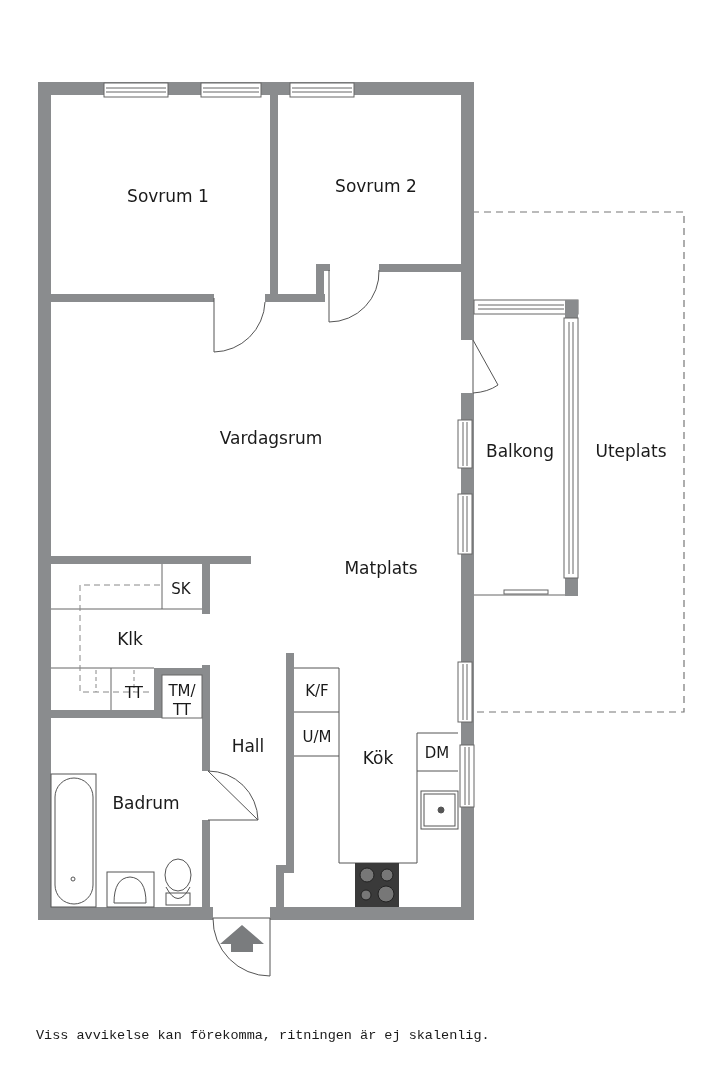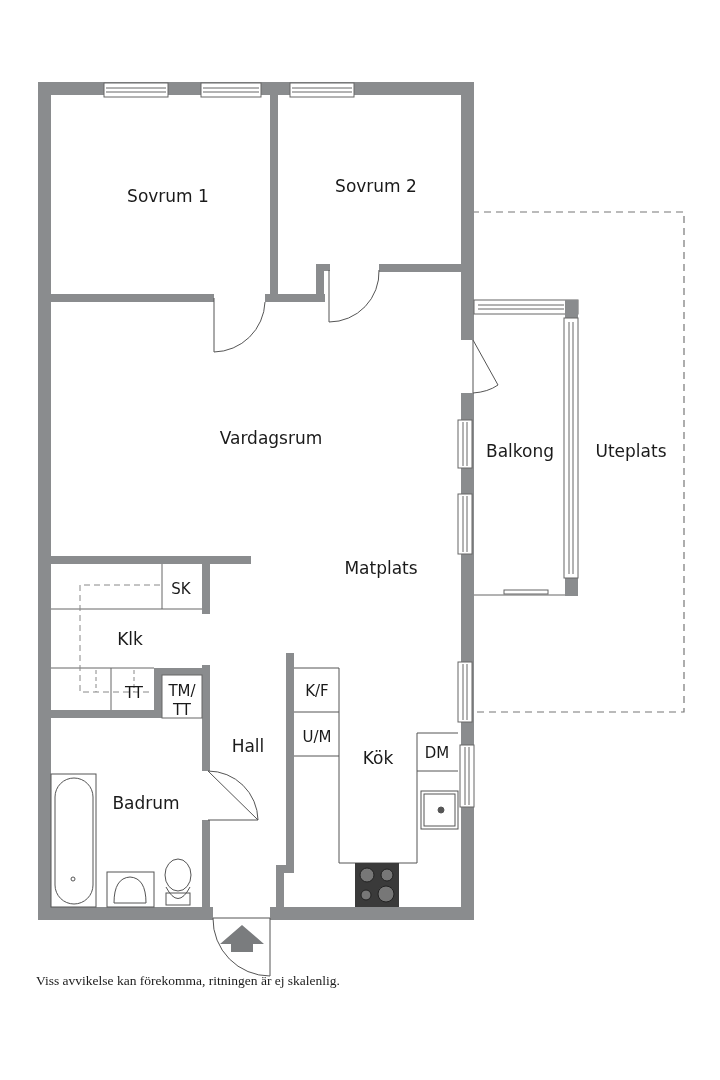--- a/index.html
+++ b/index.html
@@ -1,22 +1,22 @@
 <!DOCTYPE html>
 <html><head>
 <meta charset="utf-8">
 <style>
   html, body { margin:0; padding:0; background:#ffffff; }
   body { width:720px; height:1080px; position:relative; overflow:hidden;
          font-family:"DejaVu Sans", "Liberation Sans", sans-serif; }
   #plan { position:absolute; left:0; top:0; }
   .lbl { font-family:"DejaVu Sans", "Liberation Sans", sans-serif; font-size:17px; fill:#1a1a1a; }
   .lbl-sm { font-family:"DejaVu Sans", "Liberation Sans", sans-serif; font-size:15px; fill:#1a1a1a; }
-  .disclaimer { position:absolute; left:36px; top:973px; font-size:13.5px; color:#1a1a1a;
-                font-family:Liberation Serif, serif; }
+  .disclaimer { position:absolute; left:36px; top:1028px; font-size:13.5px; color:#1a1a1a;
+                font-family:Liberation Mono, monospace; }
 </style>
 </head>
 <body>
 
 <svg id="plan" width="720" height="1080" viewBox="0 0 720 1080">
 
   <g>
     <polyline points="472,212 684,212 684,712 472,712" fill="none" stroke="#777" stroke-width="1.2" stroke-dasharray="7,5"></polyline>
   </g>
 

